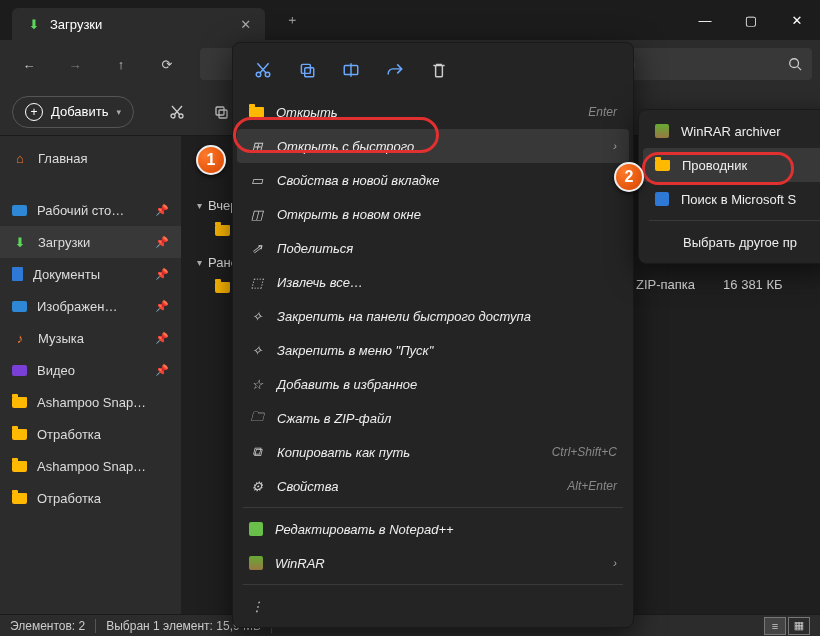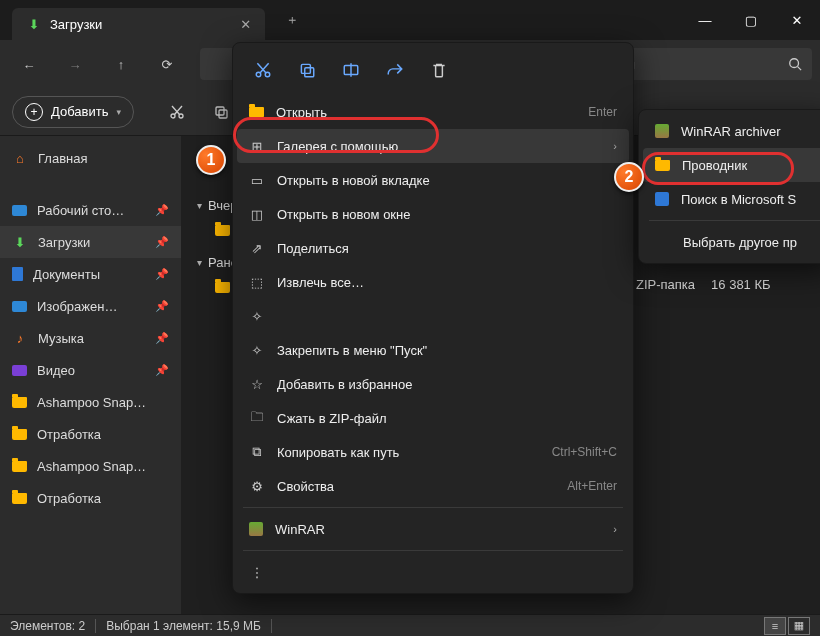--- a/index.html
+++ b/index.html
@@ -26,34 +26,34 @@
   .ico.folder { background: #ffb900; border-radius: 1px 1px 2px 2px; width: 15px; height: 11px; position: relative; }
   .ico.folder::before { content: ""; position: absolute; top: -3px; left: 0; width: 6px; height: 3px; background: #ffb900; border-radius: 1px 1px 0 0; }
   .content { flex: 1; background: #1f1f1f; padding: 10px 16px; }
   .group { display: flex; align-items: center; gap: 6px; color: #ddd; margin: 8px 0 4px; }
   .chev { color: #aaa; font-size: 10px; }
   .row { display: flex; align-items: center; gap: 8px; height: 26px; color: #ddd; padding-left: 18px; }
   .status { position: absolute; bottom: 0; left: 0; right: 0; height: 22px; background: #2c2c2c; display: flex; align-items: center; padding: 0 10px; gap: 4px; color: #ccc; font-size: 12px; border-top: 1px solid #1a1a1a; }
   .status .sep { width: 1px; height: 14px; background: #555; margin: 0 6px; }
   .view-icons { margin-left: auto; display: flex; gap: 2px; }
   .view-icons div { width: 22px; height: 18px; border: 1px solid #777; display: flex; align-items: center; justify-content: center; font-size: 11px; }
-  .ctx { position: absolute; top: 42px; left: 232px; width: 402px; background: #242424; border-radius: 8px; border: 1px solid #191919; box-shadow: 0 8px 30px rgba(0,0,0,.6); padding: 4px; z-index: 10; }
+  .ctx { position: absolute; top: 42px; left: 232px; width: 402px; background: #242424; border-radius: 8px; border: 1px solid #191919; box-shadow: 0 8px 30px rgba(0,0,0,.6); padding: 4px; z-index: 10; font-style: italic; }
   .ctx-top { display: flex; gap: 4px; padding: 6px 6px 8px; }
   .ctx-top .cbtn { width: 40px; height: 34px; display: flex; align-items: center; justify-content: center; color: #ccc; border-radius: 4px; }
   .citem { display: flex; align-items: center; height: 34px; padding: 0 12px; gap: 12px; color: #eee; border-radius: 4px; position: relative; }
   .citem.hov { background: #383838; }
   .citem .sc { margin-left: auto; color: #888; font-size: 12px; }
   .citem .arrow { position: absolute; right: 12px; color: #aaa; font-size: 11px; }
   .csep { height: 1px; background: #3a3a3a; margin: 4px 6px; }
   .callout-1 { position: absolute; top: 117px; left: 233px; width: 206px; height: 36px; border: 3px solid #e03030; border-radius: 18px; z-index: 12; pointer-events: none; }
   .badge { position: absolute; width: 30px; height: 30px; background: radial-gradient(circle at 30% 30%, #ff7a2a, #d84400); border: 2px solid #eee; border-radius: 50%; color: #fff; font-weight: bold; font-size: 16px; display: flex; align-items: center; justify-content: center; z-index: 15; box-shadow: 0 2px 4px rgba(0,0,0,.6); }
   .b1 { top: 145px; left: 196px; }
   .b2 { top: 162px; left: 614px; }
   .sub { position: absolute; top: 109px; left: 638px; width: 195px; background: #242424; border-radius: 8px; border: 1px solid #191919; box-shadow: 0 8px 30px rgba(0,0,0,.6); padding: 4px; z-index: 11; }
-  .filecol { position: absolute; top: 277px; left: 636px; color: #ddd; display: flex; gap: 16px; }
+  .filecol { position: absolute; top: 277px; left: 636px; color: #ddd; display: flex; gap: 28px; }
   .callout-2 { position: absolute; top: 152px; left: 642px; width: 152px; height: 33px; border: 3px solid #e03030; border-radius: 16px; z-index: 13; pointer-events: none; }
   svg { display: block; }
 </style>
 </head>
 <body>
 
 <div class="titlebar">
   <div class="tab">
     <span class="ico" style="color:#5bd65b">⬇</span>
     <span>Загрузки</span>
@@ -233,41 +233,42 @@
         </svg>
       </div>
   </div>
   <div class="citem">
       <span class="ico folder"></span>
       <span>Открыть</span>
       <span class="sc">Enter</span>
     </div>
   <div class="citem hov">
       <span class="ico" style="color:#ccc">⊞</span>
-      <span>Галерея с помощью</span>
+      <span>Открыть с быстрого</span>
       <span class="arrow">›</span>
     </div>
   <div class="citem">
       <span class="ico" style="color:#ccc">▭</span>
-      <span>Открыть в новой вкладке</span>
+      <span>Свойства в новой вкладке</span>
     </div>
   <div class="citem">
       <span class="ico" style="color:#ccc">◫</span>
       <span>Открыть в новом окне</span>
     </div>
   <div class="citem">
       <span class="ico" style="color:#ccc">⇗</span>
       <span>Поделиться</span>
     </div>
   <div class="citem">
       <span class="ico" style="color:#ccc">⬚</span>
       <span>Извлечь все…</span>
     </div>
   <div class="citem">
       <span class="ico" style="color:#ccc">✧</span>
+      <span>Закрепить на панели быстрого доступа</span>
     </div>
   <div class="citem">
       <span class="ico" style="color:#ccc">✧</span>
       <span>Закрепить в меню "Пуск"</span>
     </div>
   <div class="citem">
       <span class="ico" style="color:#ccc">☆</span>
       <span>Добавить в избранное</span>
     </div>
   <div class="citem">
@@ -278,20 +279,24 @@
       <span class="ico" style="color:#ccc">⧉</span>
       <span>Копировать как путь</span>
       <span class="sc">Ctrl+Shift+C</span>
     </div>
   <div class="citem">
       <span class="ico" style="color:#ccc">⚙</span>
       <span>Свойства</span>
       <span class="sc">Alt+Enter</span>
     </div>
   <div class="csep"></div>
+  <div class="citem">
+      <span class="ico" style="background:#6abf4b;border-radius:2px;width:14px;height:14px"></span>
+      <span>Редактировать в Notepad++</span>
+    </div>
   <div class="citem">
       <span class="ico" style="background:linear-gradient(#6a3,#974);border-radius:2px;width:14px;height:14px"></span>
       <span>WinRAR</span>
       <span class="arrow">›</span>
     </div>
   <div class="csep"></div>
   <div class="citem">
       <span class="ico" style="color:#ccc">⋮</span>
     </div>
 </div>

